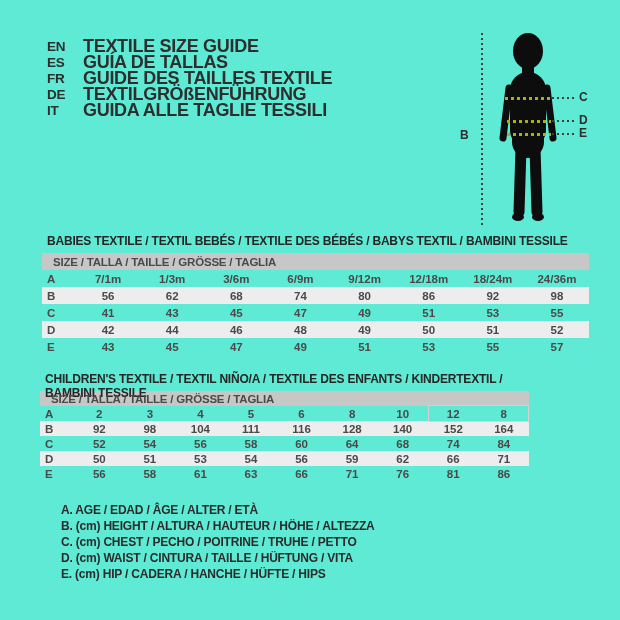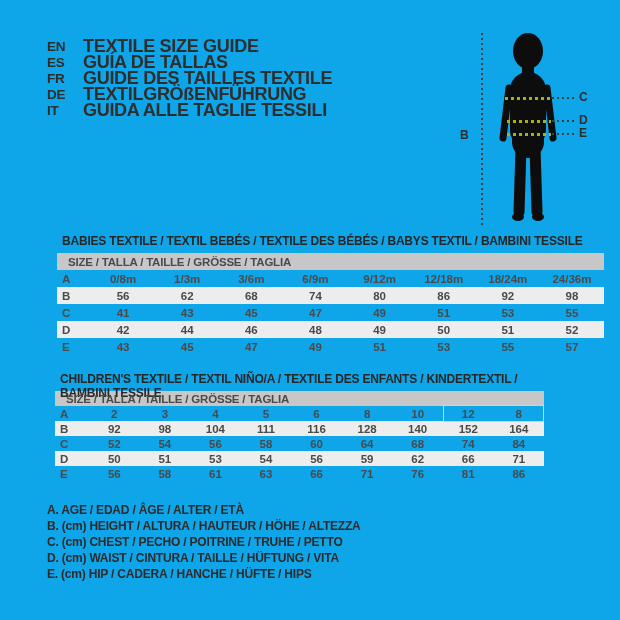--- a/index.html
+++ b/index.html
@@ -1,18 +1,18 @@
 <!DOCTYPE html>
 <html><head>
 <meta charset="utf-8">
 <style>
   * { margin:0; padding:0; box-sizing:border-box; }
   html,body { background:#fff; }
   .page {
-    position:relative; width:620px; height:620px; background:#0ea5e9;
+    position:relative; width:620px; height:620px; background:#5eead4;
     font-family:"Liberation Sans","DejaVu Sans",sans-serif;
     font-weight:700; color:#2e2e2e; overflow:hidden;
   }
   
   .langs { position:absolute; left:47px; top:38px; }
   .lang-row { display:flex; height:16px; align-items:center; }
   .lang-code { width:36px; font-size:13.5px; letter-spacing:-0.3px; }
   .lang-label { font-size:18px; letter-spacing:-0.3px; }
 
   
@@ -30,39 +30,39 @@
   .gdots { position:absolute; height:2px;
            background-image:repeating-linear-gradient(90deg,#3e3e3e 0 2px, transparent 2px 5px); }
   .yc { left:50px; top:69px;  width:46px; }
   .gc { left:97px; top:69px;  width:25px; }
   .yd { left:52px; top:92px;  width:44px; }
   .gd { left:97px; top:92px;  width:25px; }
   .ye { left:52px; top:105px; width:44px; }
   .ge { left:97px; top:105px; width:25px; }
 
   
-  .tbl { position:absolute;margin-left:15px; }
+  .tbl { position:absolute; }
   .t-babies   { left:42px; top:234px; width:547px; }
   .t-children { left:40px; top:372px; width:489px; }
   .tbl-title { height:19px; padding-left:5px; font-size:12px; letter-spacing:-0.2px; color:#262626; }
   .tbl-head  { background:#c7c7c7; display:flex; align-items:center; padding-left:11px;
                font-size:11.5px; letter-spacing:-0.2px; color:#4a4a4a; }
   .t-babies .tbl-head { height:17px; }
   .t-children .tbl-head { height:15px; }
   .trow { display:flex; align-items:center; }
   .t-babies .trow { height:17px; }
   .t-children .trow { height:15px; }
   .trow.stripe { background:#ededed; }
   .tlabel { width:34px; padding-left:5px; font-size:11.5px; color:#4a4a4a; }
   .tcell  { flex:1; text-align:center; font-size:11.5px; color:#4a4a4a; }
   .patch { position:absolute; left:388px; top:33px; width:101px; height:17px;
            border:1px solid #d2d2d2; pointer-events:none; }
 
   
-  .legend { position:absolute; left:47px; top:503px; }
+  .legend { position:absolute; left:61px; top:503px; }
   .legend-line { font-size:12px; line-height:15.9px; letter-spacing:-0.2px; color:#2b2b2b; }
 </style>
 </head>
 <body>
 
 <div class="page">
 
   <div class="langs" id="langs">
       <div class="lang-row">
         <span class="lang-code">EN</span>
@@ -117,21 +117,21 @@
     <div class="gdots ge"></div>
     <span class="flabel e">E</span>
   </div>
 
   <section class="tbl t-babies" id="babies">
     <div class="tbl-title">BABIES TEXTILE / TEXTIL BEBÉS / TEXTILE DES BÉBÉS / BABYS TEXTIL / BAMBINI TESSILE</div>
     <div class="tbl-head">SIZE / TALLA / TAILLE / GRÖSSE / TAGLIA</div>
     <div class="tbl-body">
         <div class="trow">
           <span class="tlabel">A</span>
-          <span class="tcell">0/8m</span>
+          <span class="tcell">7/1m</span>
           <span class="tcell">1/3m</span>
           <span class="tcell">3/6m</span>
           <span class="tcell">6/9m</span>
           <span class="tcell">9/12m</span>
           <span class="tcell">12/18m</span>
           <span class="tcell">18/24m</span>
           <span class="tcell">24/36m</span>
         </div>
         <div class="trow stripe">
           <span class="tlabel">B</span>

